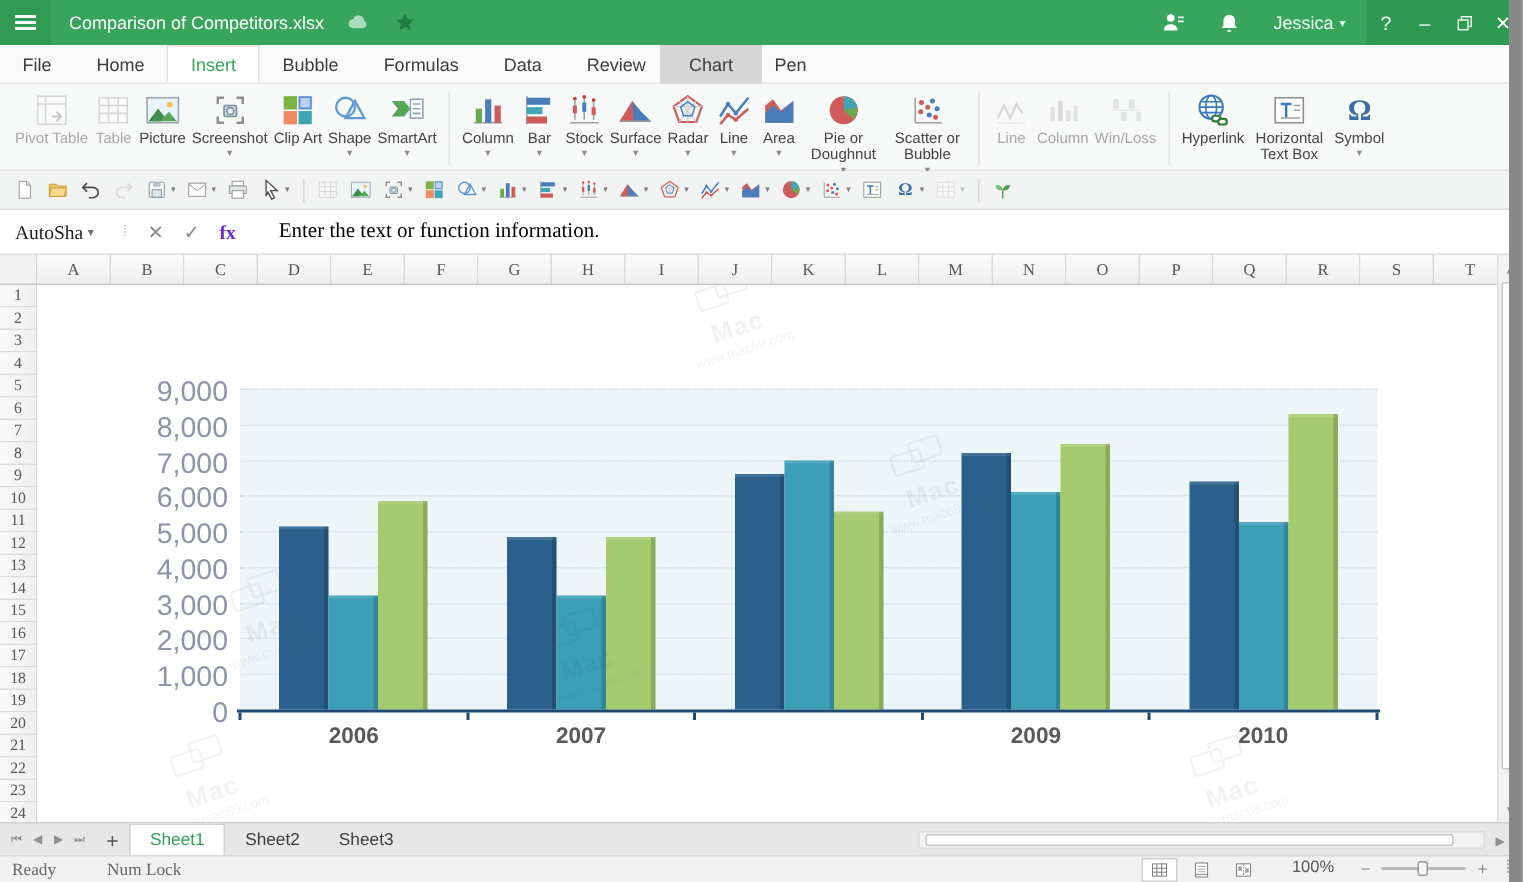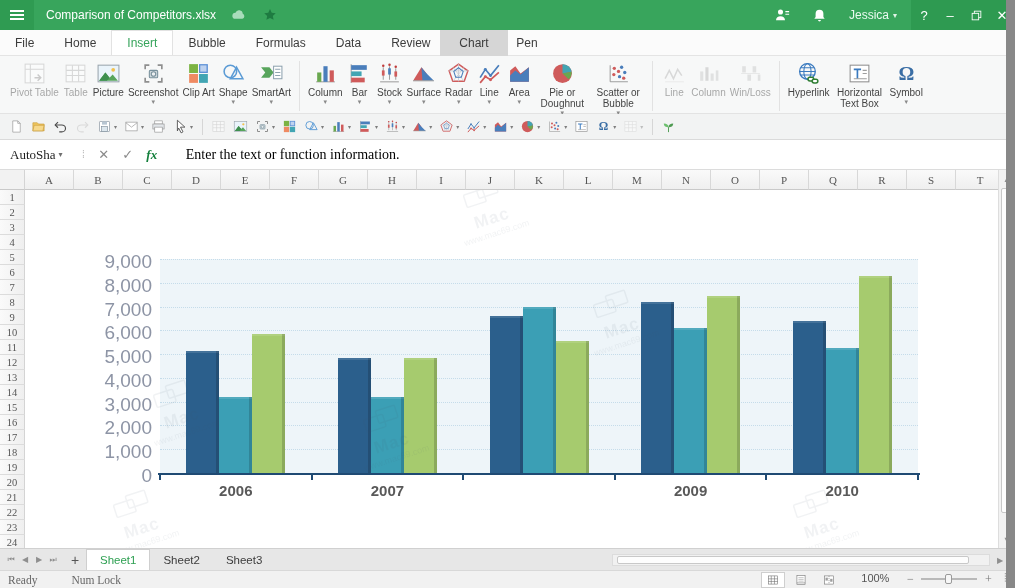--- a/index.html
+++ b/index.html
@@ -36,21 +36,21 @@
   .qitem{display:flex;align-items:center;height:22px;padding:0 3px;margin-right:1px;}
   .qitem .caret{font-family:"DejaVu Sans",sans-serif;font-size:6px;color:#7d7d7d;margin-left:2px;}
   .qitem.disabled{filter:grayscale(1);opacity:.45;}
   .qdivider{width:1px;height:16px;background:#d6d6d6;margin:0 5px;}
   
   .fbar{position:absolute;left:0;top:140px;width:1015px;height:30px;background:#fff;border-bottom:1px solid #dcdcdc;display:flex;align-items:center;}
   .namebox{width:78px;padding-left:10px;font-family:"Liberation Serif",serif;font-size:13px;color:#1d1d1d;white-space:nowrap;overflow:hidden;display:flex;align-items:center;}
   .namebox .caret{font-family:"DejaVu Sans",sans-serif;font-size:8px;color:#6f6f6f;margin-left:3px;}
   .fgrip{color:#b9b9b9;font-size:10px;margin:0 8px 0 4px;letter-spacing:-1px;}
   .fbtn{width:24px;text-align:center;color:#8a8a8a;font-size:13px;}
-  .fx{font-family:"Liberation Serif",serif;font-style:italic;font-weight:bold;color:#15803d;}
+  .fx{font-family:"Liberation Serif",serif;font-weight:bold;color:#6d28d9;}
   .fplaceholder{margin-left:22px;font-family:"Liberation Serif",serif;font-size:14px;color:#000000;}
   
   .sheetgrid{position:absolute;left:0;top:170px;width:1015px;height:378px;background:#fff;}
   .colheads{position:absolute;left:0;top:0;height:20px;width:998px;display:flex;}
   .cornercell{width:25px;height:20px;background:#f2f2f2;border-right:1px solid #d4d4d4;border-bottom:1px solid #c9c9c9;flex:none;}
   .colhead{width:49px;height:20px;flex:none;background:linear-gradient(#fafafa,#efefef);border-right:1px solid #d8d8d8;border-bottom:1px solid #c9c9c9;
            font-family:"Liberation Serif",serif;font-size:11px;color:#555;display:flex;align-items:center;justify-content:center;}
   .rowheads{position:absolute;left:0;top:20px;width:25px;height:358px;overflow:hidden;}
   .rowhead{width:25px;height:15px;background:linear-gradient(90deg,#fafafa,#efefef);border-right:1px solid #d4d4d4;border-bottom:1px solid #dcdcdc;
            font-family:"Liberation Serif",serif;font-size:10.5px;color:#555;display:flex;align-items:center;justify-content:center;}

